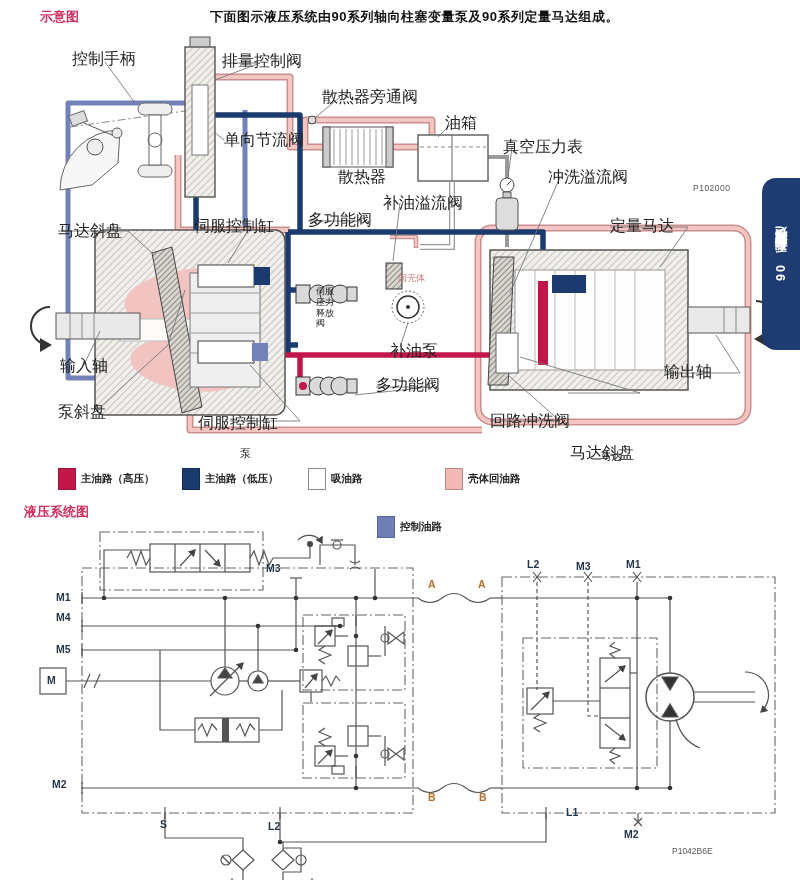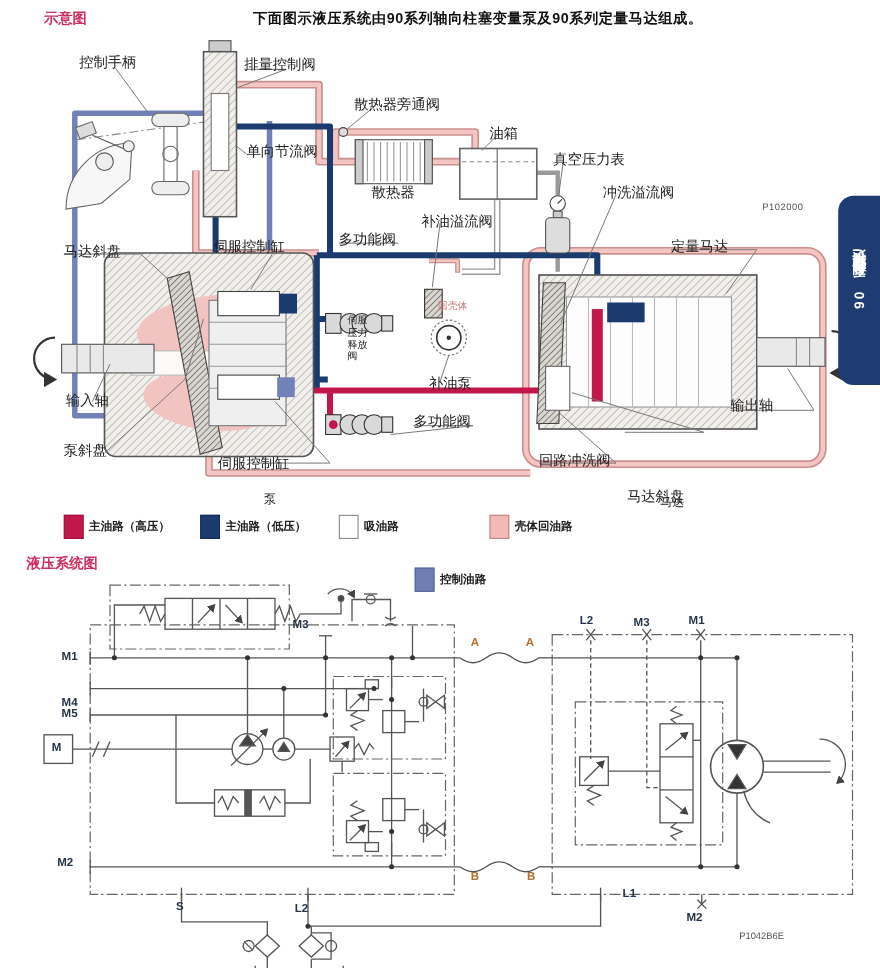--- a/index.html
+++ b/index.html
@@ -1,21 +1,21 @@
 <!DOCTYPE html>
 <html><head>
 <meta charset="utf-8">
 <style>
   html,body{margin:0;padding:0;background:#fff;}
   #page{position:relative;width:800px;height:880px;background:#fff;overflow:hidden;
         font-family:"Liberation Sans","DejaVu Sans",sans-serif;color:#1a1a1a;}
   .abs{position:absolute;}
   .hdr{font-size:13px;font-weight:bold;color:#cf3060;}
   .title{font-size:13px;font-weight:bold;color:#111;letter-spacing:0.5px;}
-  .lbl{position:absolute;font-size:13px;color:#222;white-space:nowrap;line-height:1.1;}
+  .lbl{position:absolute;font-size:16px;color:#222;white-space:nowrap;line-height:1.1;}
   .lbl.sm{font-size:9px;}
   .lbl.pink{color:#c97a77;}
   .lbl.code{font-size:8.5px;color:#555;letter-spacing:0.5px;}
   .cap{position:absolute;font-size:11px;color:#222;}
   .port{position:absolute;font-size:10.5px;font-weight:bold;color:#26364a;white-space:nowrap;}
   .port.ab{color:#b5702d;}
   .port.code{font-size:8.5px;font-weight:normal;color:#555;}
   #tab{position:absolute;right:0;top:178px;width:38px;height:172px;background:#1e3c72;
        border-radius:14px 0 0 14px;display:flex;align-items:center;justify-content:center;}
   #tab span{writing-mode:vertical-rl;transform:rotate(180deg);color:#fff;font-size:12.5px;
@@ -30,21 +30,21 @@
   .legend-item .tx{font-size:10.5px;font-weight:bold;color:#222;white-space:nowrap;}
   .mfv3{width:26px;line-height:1.2;white-space:normal;text-align:left;}
   svg{position:absolute;left:0;}
 </style>
 </head>
 <body>
 
 <div id="page">
 
   <div class="abs hdr" style="left:40px;top:8px;text-align:right;">示意图</div>
-  <div class="abs title" style="left:230px;top:8px;">下面图示液压系统由90系列轴向柱塞变量泵及90系列定量马达组成。</div>
+  <div class="abs title" style="left:210px;top:8px;">下面图示液压系统由90系列轴向柱塞变量泵及90系列定量马达组成。</div>
 
   <svg style="top:35px;" width="800" height="420" viewBox="0 0 800 420">
     <defs>
       <pattern id="h1" width="5" height="5" patternUnits="userSpaceOnUse" patternTransform="rotate(45)">
         <rect width="5" height="5" fill="#f1efec"></rect>
           <line x1="0" y1="0" x2="0" y2="5" stroke="#b3aba4" stroke-width="1.3"></line>
       </pattern>
       <pattern id="h2" width="4" height="4" patternUnits="userSpaceOnUse" patternTransform="rotate(45)">
         <rect width="4" height="4" fill="#d9d5d0"></rect>
           <line x1="0" y1="0" x2="0" y2="4" stroke="#5a554f" stroke-width="1.2"></line>
@@ -252,21 +252,21 @@
   <div class="lbl" style="left:610px;top:217px;">定量马达</div>
   <div class="lbl code" style="left:693px;top:184px;">P102000</div>
   <div class="lbl sm pink" style="left:398px;top:274px;">回壳体</div>
   <div class="lbl sm mfv3" style="left:316px;top:286px;">伺服压力释放阀</div>
   <div class="lbl" style="left:390px;top:342px;">补油泵</div>
   <div class="lbl" style="left:60px;top:357px;">输入轴</div>
   <div class="lbl" style="left:58px;top:403px;">泵斜盘</div>
   <div class="lbl" style="left:198px;top:414px;">伺服控制缸</div>
   <div class="lbl" style="left:376px;top:376px;">多功能阀</div>
   <div class="lbl" style="left:570px;top:400px;margin-top:44px;">马达斜盘</div>
-  <div class="lbl" style="left:664px;top:363px;font-family:Liberation Mono, monospace;">输出轴</div>
+  <div class="lbl" style="left:664px;top:363px;">输出轴</div>
   <div class="lbl" style="left:490px;top:412px;">回路冲洗阀</div>
   <div class="cap" style="left:240px;top:446px;">泵</div>
   <div class="cap" style="left:600px;top:449px;">马达</div>
 
   <div id="tab">
     <span>90系列轴向柱塞马达</span>
   </div>
 
   <div class="legend-item" style="left:58px;justify-content:space-between;">
     <span class="sw sw0"></span>
@@ -463,21 +463,21 @@
       <circle cx="637" cy="78" r="2.3"></circle>
         <circle cx="637" cy="268" r="2.3"></circle>
         <circle cx="670" cy="78" r="2.3"></circle>
       <circle cx="670" cy="268" r="2.3"></circle>
         <circle cx="356" cy="116" r="2.3"></circle>
         <circle cx="356" cy="236" r="2.3"></circle>
     </g>
   </svg>
 
   <div class="port" style="left:56px;top:591px;">M1</div>
-  <div class="port" style="left:56px;top:633px;">M4</div>
+  <div class="port" style="left:56px;top:611px;">M4</div>
   <div class="port" style="left:56px;top:643px;">M5</div>
   <div class="port" style="left:52px;top:778px;">M2</div>
   <div class="port" style="left:266px;top:562px;">M3</div>
   <div class="port" style="left:47px;top:674px;">M</div>
   <div class="port" style="left:160px;top:818px;">S</div>
   <div class="port" style="left:268px;top:820px;">L2</div>
   <div class="port ab" style="left:428px;top:578px;">A</div>
   <div class="port ab" style="left:478px;top:578px;">A</div>
   <div class="port ab" style="left:428px;top:791px;">B</div>
   <div class="port ab" style="left:479px;top:791px;">B</div>

